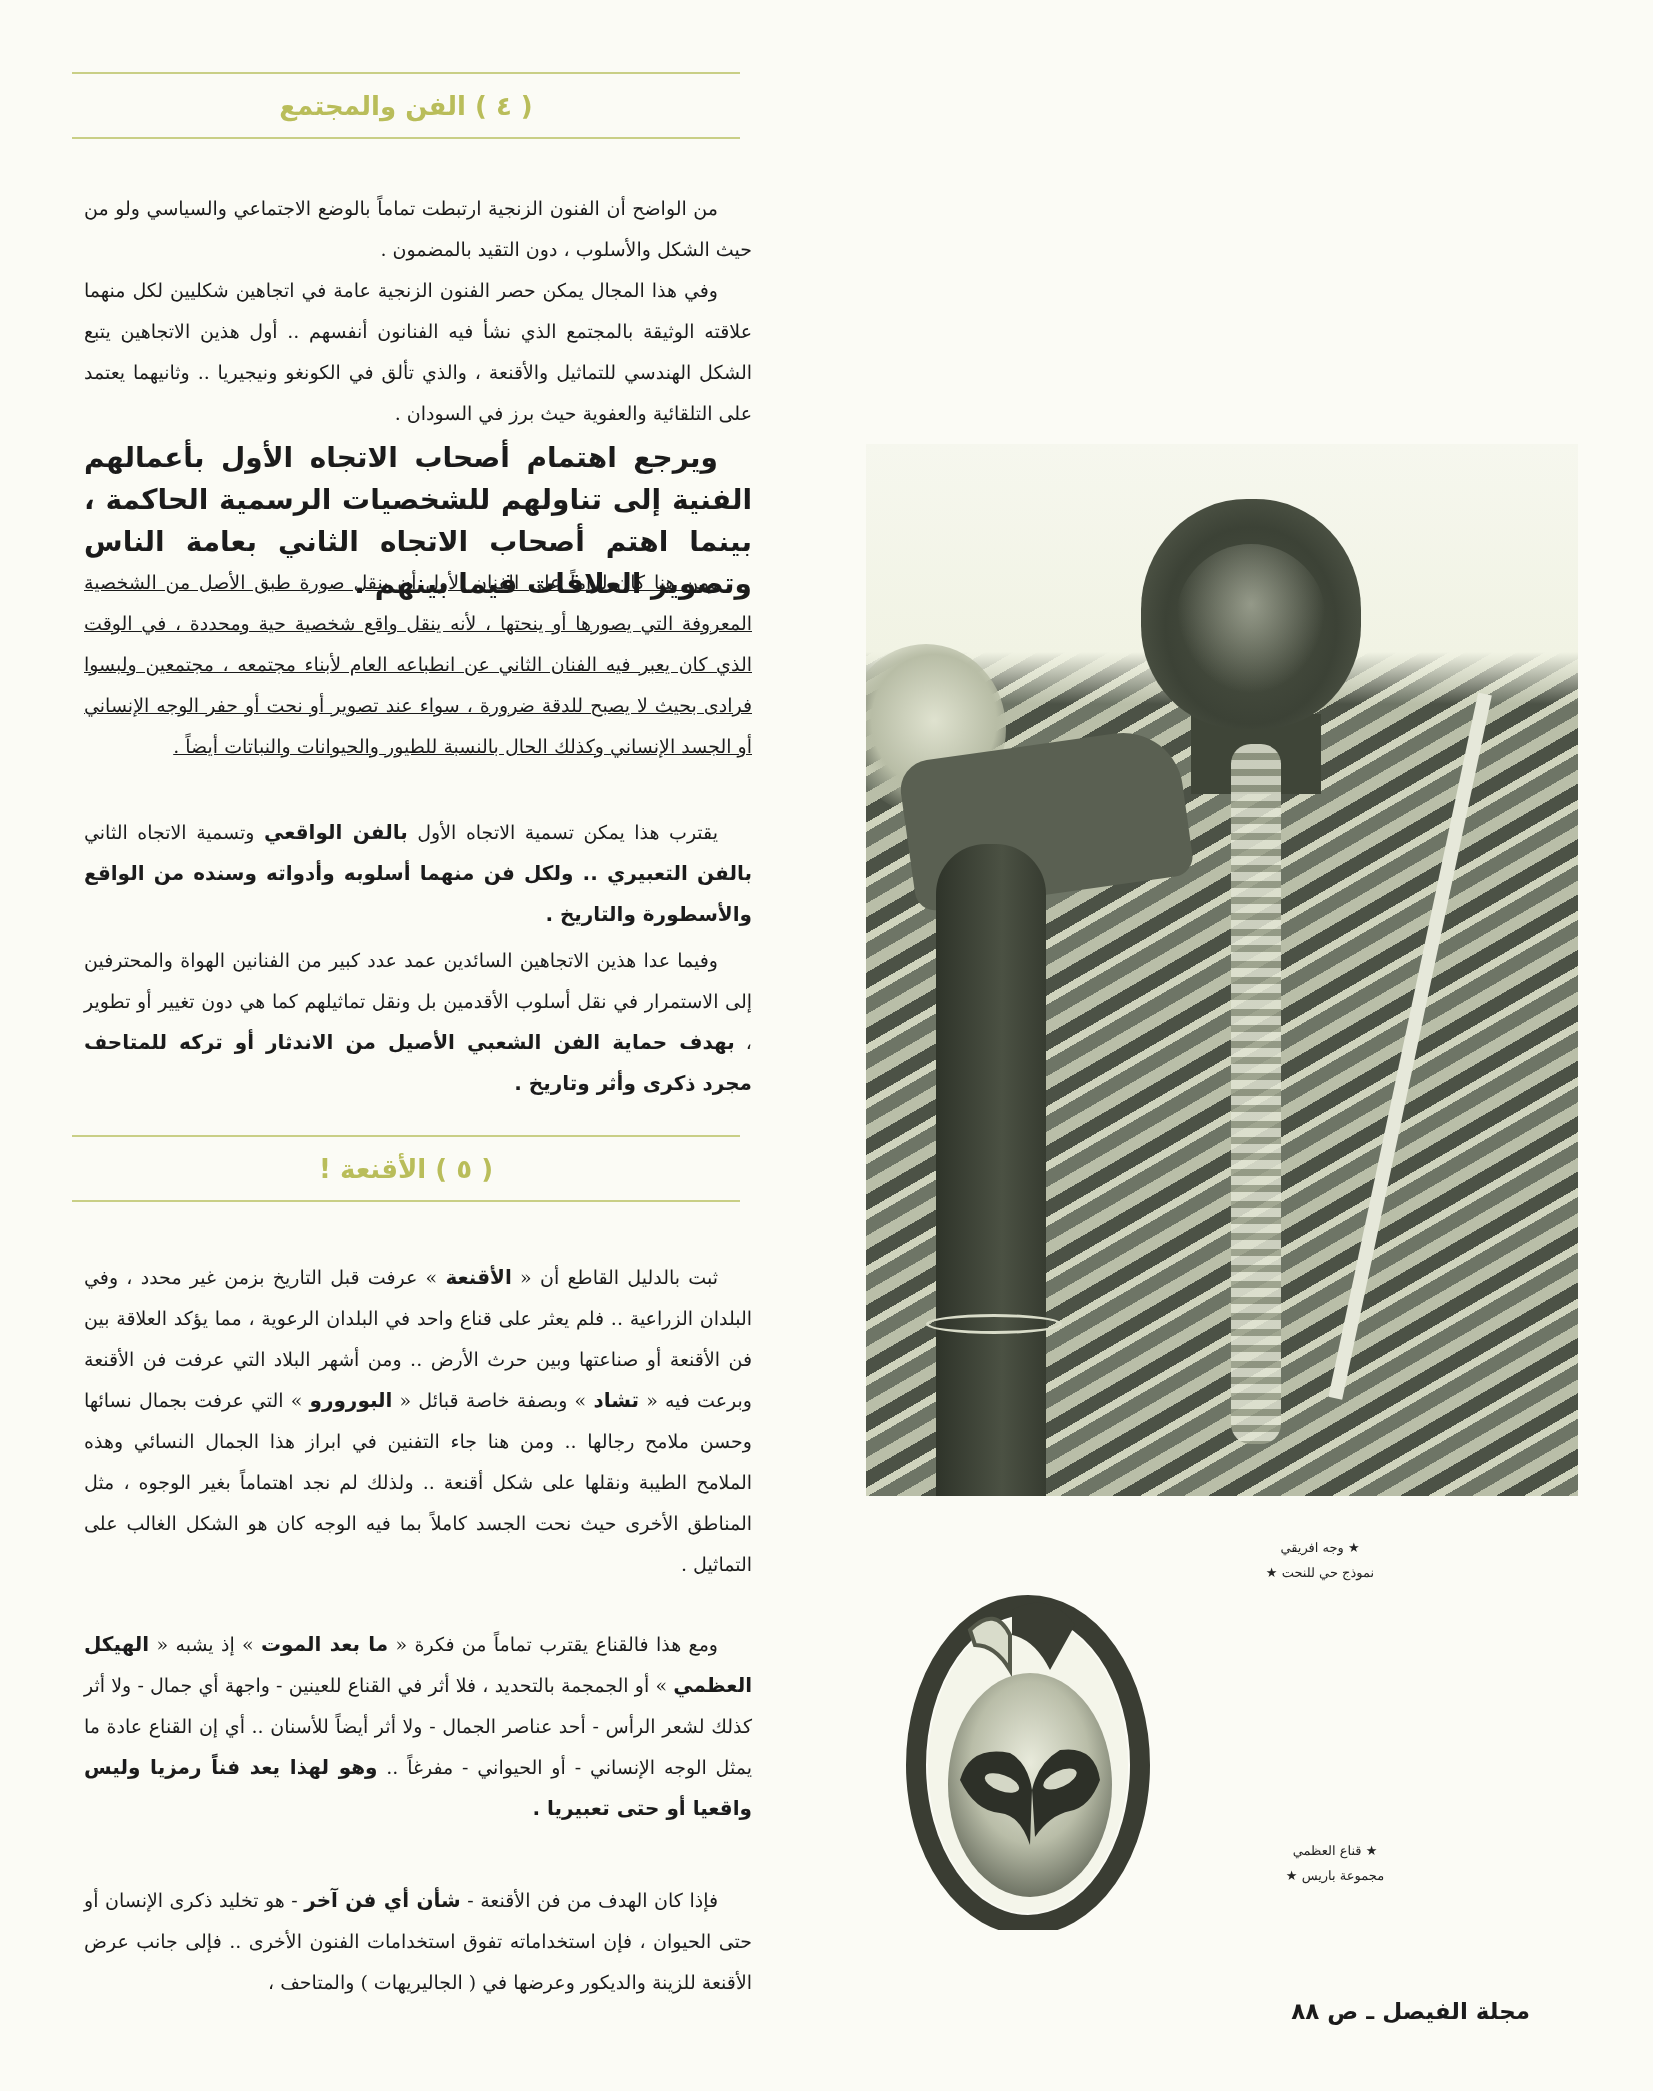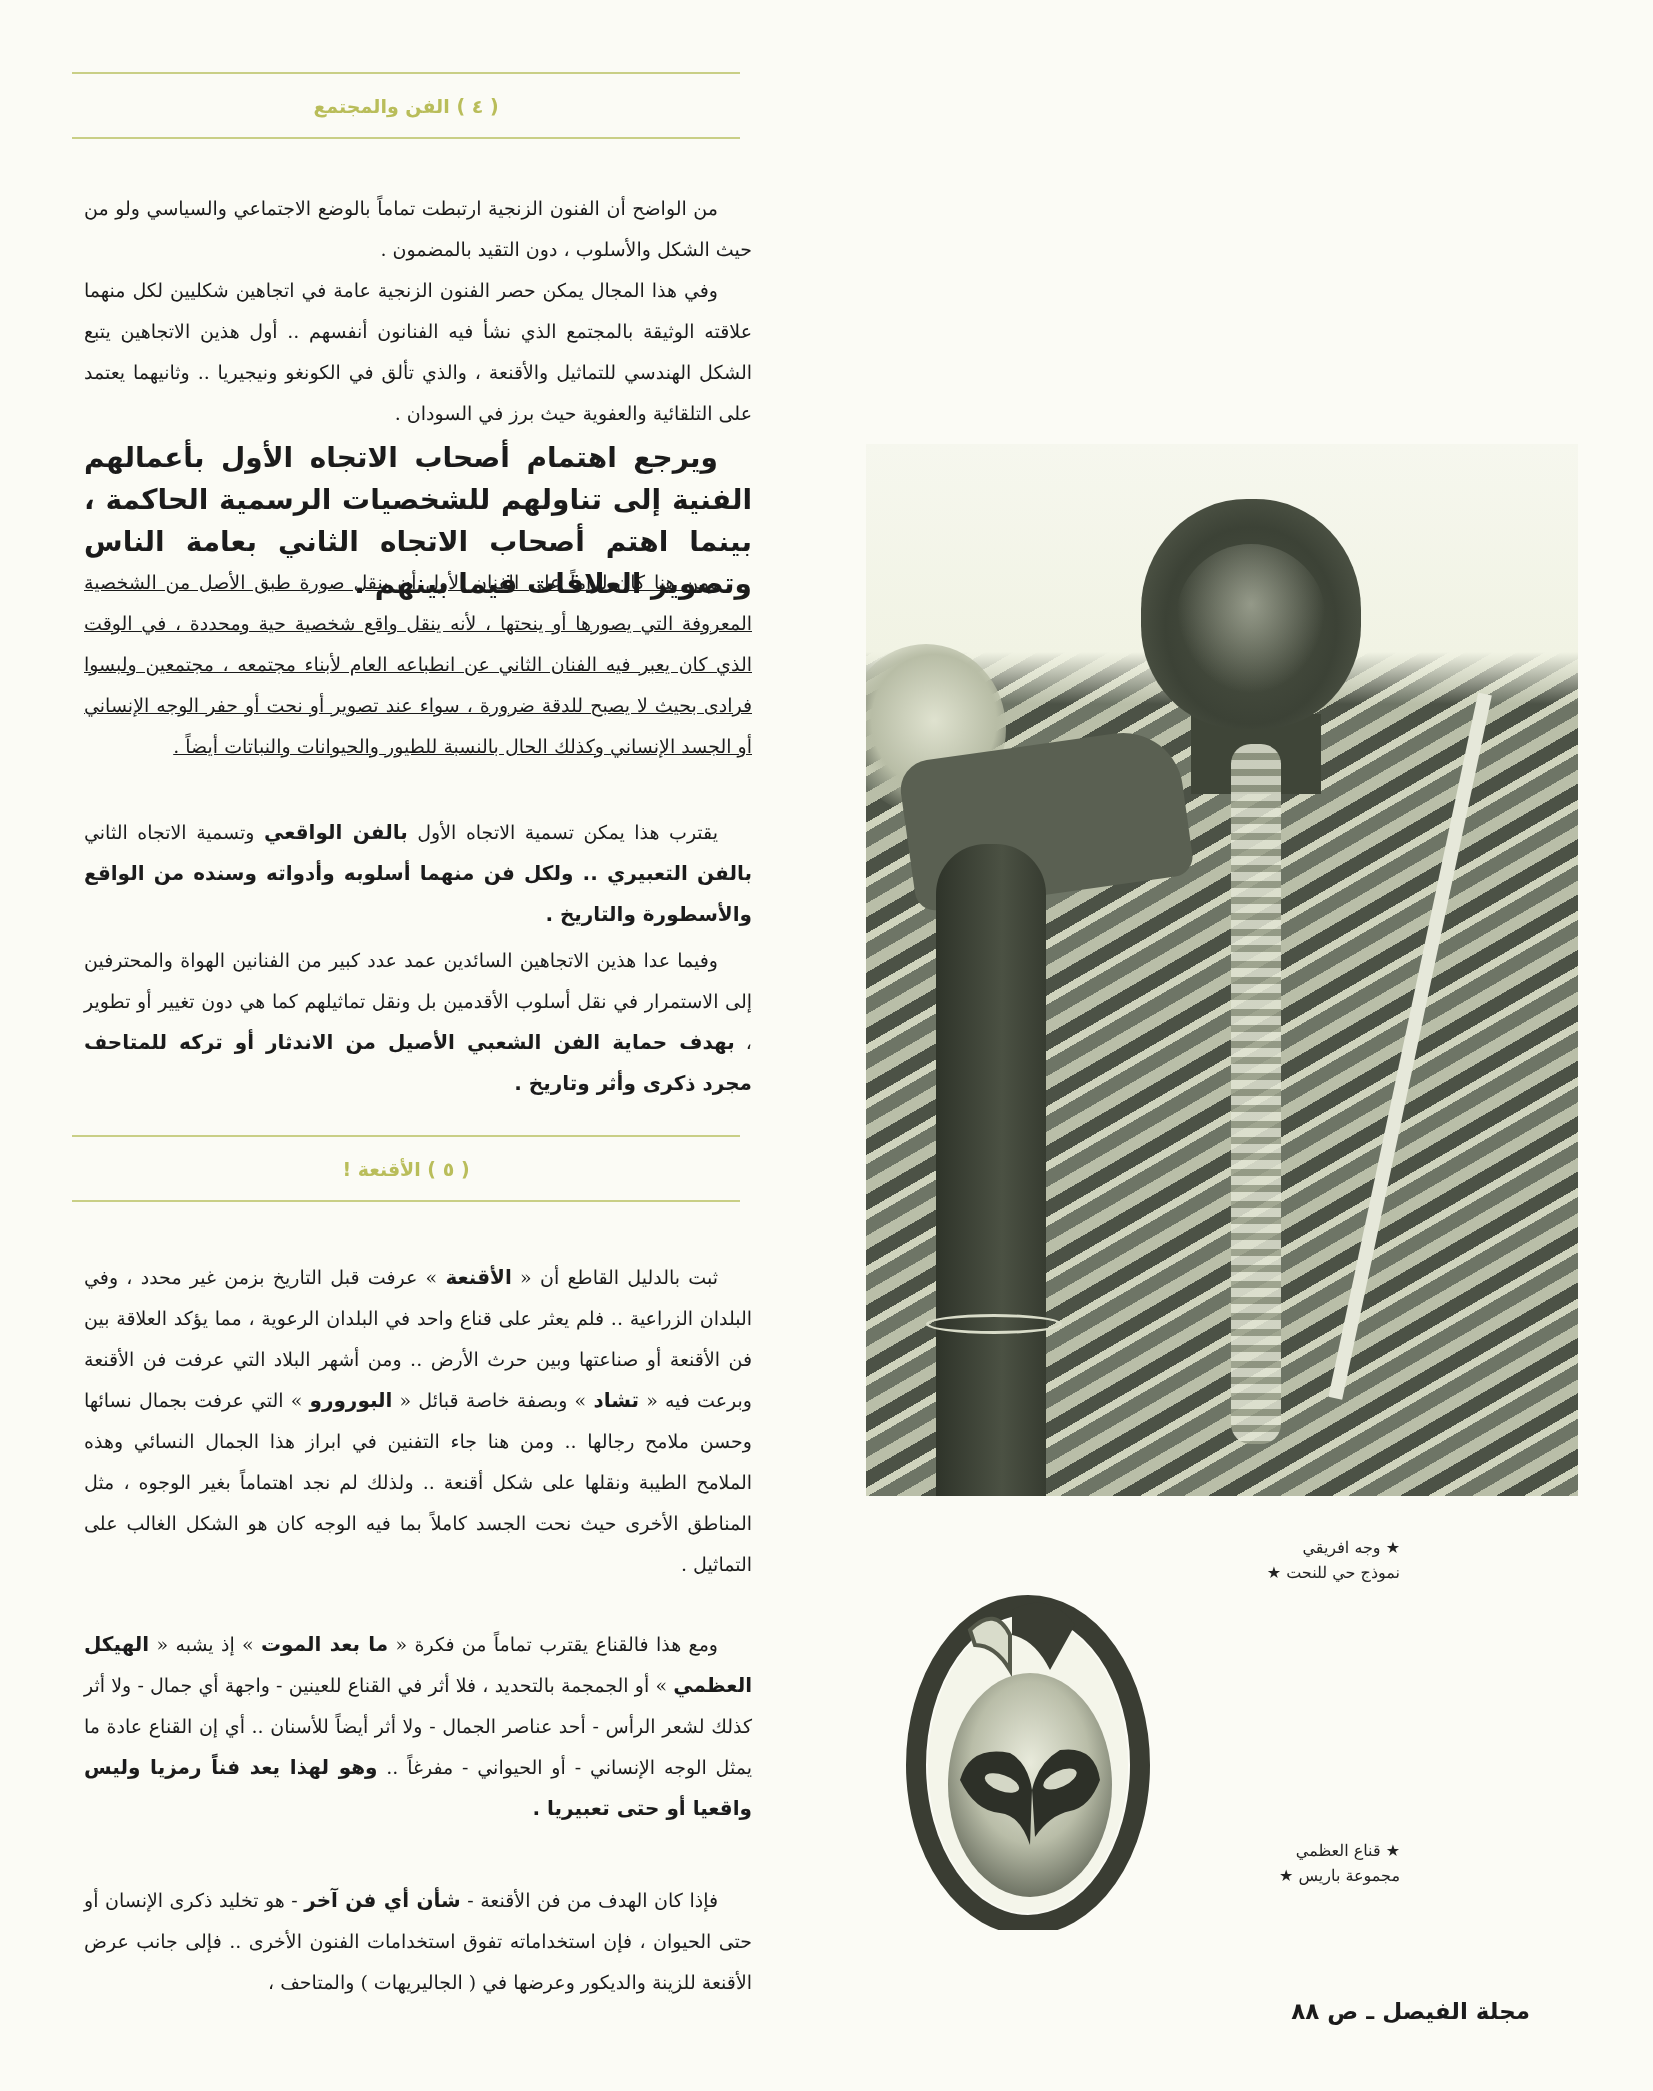--- a/index.html
+++ b/index.html
@@ -24,21 +24,21 @@
     .rule {
       height: 0;
       border-top: 2px solid #c9cf86;
       width: 100%;
     }
     .section-title {
       text-align: center;
       color: #b9bd5a;
       font-family: "DejaVu Sans", "Liberation Sans", sans-serif;
       font-weight: bold;
-      font-size: 19px;
+      font-size: 26px;
       line-height: 28px;
       padding: 18px 0 17px 0;
     }
     .para {
       position: absolute;
       left: 72px;
       width: 668px;
       direction: rtl;
       text-align: justify;
       text-align-last: right;
@@ -137,22 +137,22 @@
     .mask {
       position: absolute;
       left: 900px;
       top: 1575px;
       width: 255px;
       height: 355px;
     }
     .caption {
       position: absolute;
       direction: rtl;
-      text-align: right;
-      font-size: 16px;
+      text-align: center;
+      font-size: 13px;
       line-height: 25px;
       color: #222;
     }
     .footer {
       position: absolute;
       left: 1290px;
       top: 1998px;
       width: 240px;
       direction: rtl;
       text-align: right;

